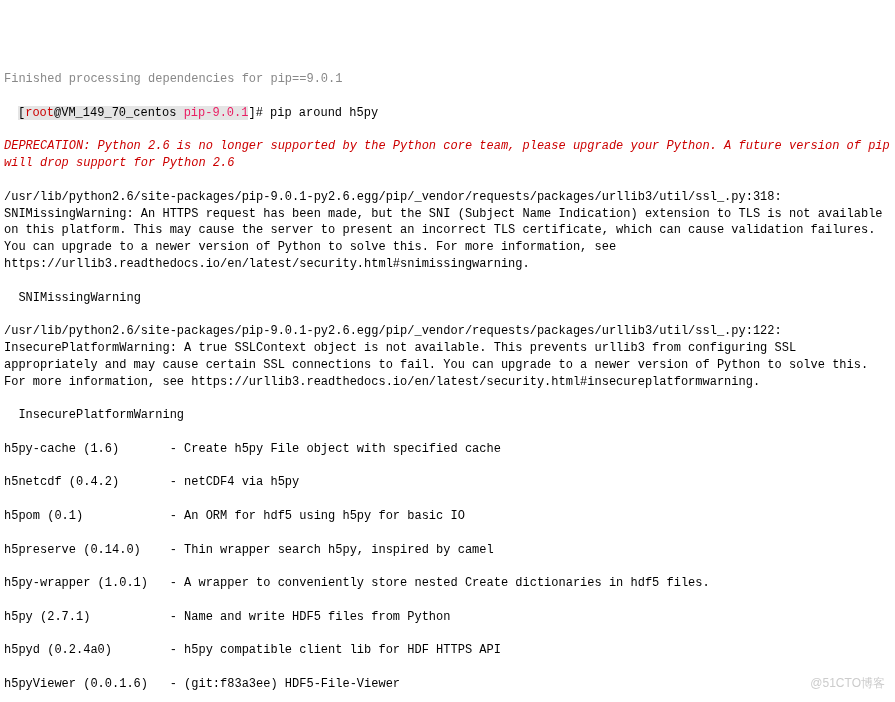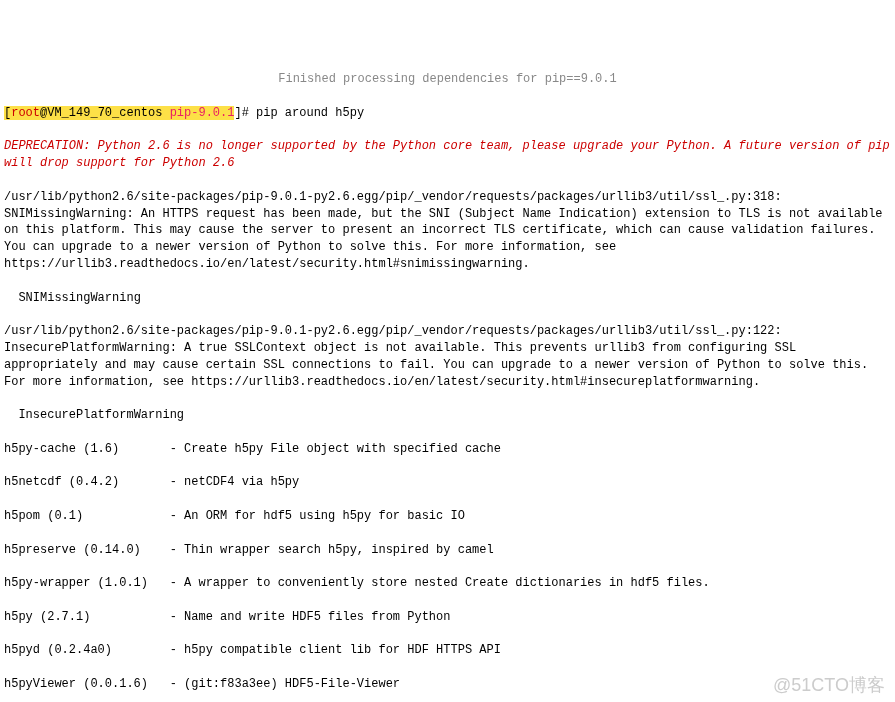--- a/index.html
+++ b/index.html
@@ -7,33 +7,33 @@
       padding: 4px;
       background: #ffffff;
       font-family: 'Courier New', monospace;
       font-size: 12px;
       line-height: 1.4;
       color: #000000;
       white-space: pre-wrap;
       word-wrap: break-word;
     }
     .line { display: block; }
-    .faded { color: #888; text-align: center; }
+    .faded { color: #888; }
     .prompt-bracket { color: #000; }
     .root-red { color: #cc0000; }
     .host { color: #000; }
     .pink-pip { color: #e91e63; }
     .deprecation { color: #cc0000; font-style: italic; }
-    .invert { background: #fde047; color: #fff; }
+    .invert { background: #e5e5e5; color: #fff; margin-left: 14px; }
     .watermark {
       position: fixed;
       right: 10px;
-      bottom: 4px;
+      bottom: 10px;
       color: #ccc;
-      font-size: 18px;
+      font-size: 12px;
       font-family: sans-serif;
     }
   </style>
 </head>
 <body>
 
 
 
 <span class="line faded">Finished processing dependencies for pip==9.0.1</span>
 <span class="line"><span class="invert"><span class="prompt-bracket">[</span><span class="root-red">root</span><span class="host">@VM_149_70_centos </span><span class="pink-pip">pip-9.0.1</span></span><span class="prompt-bracket">]# </span><span>pip around h5py</span></span>

